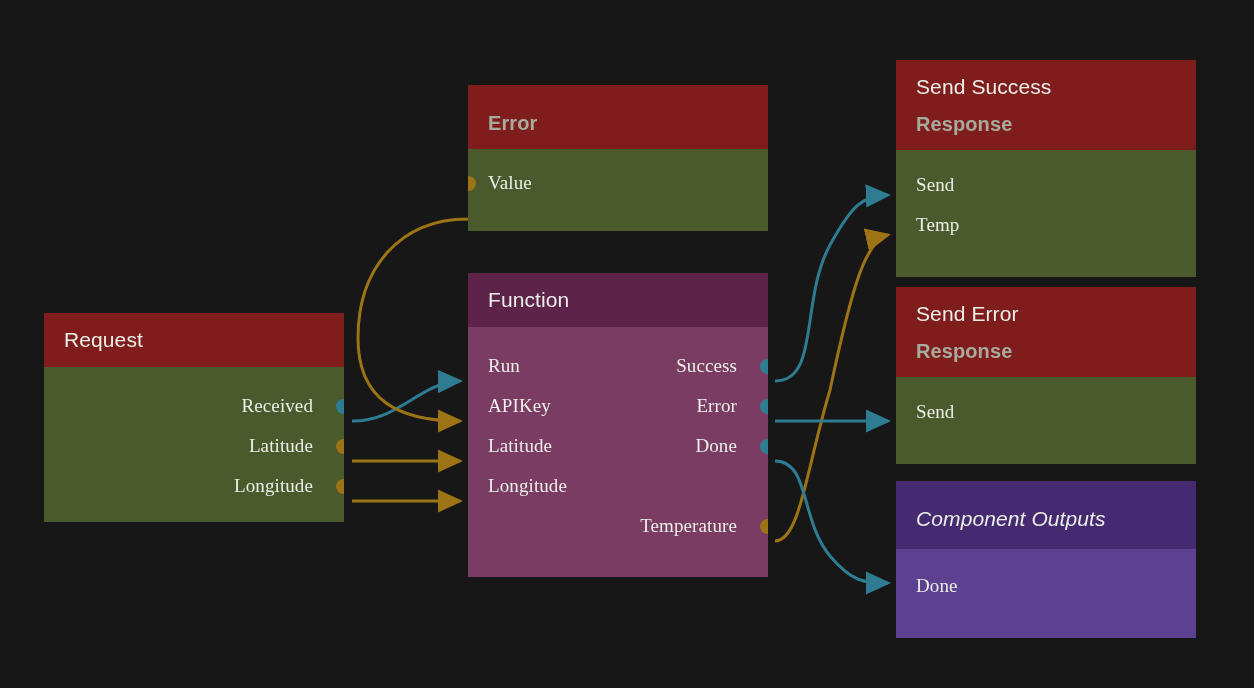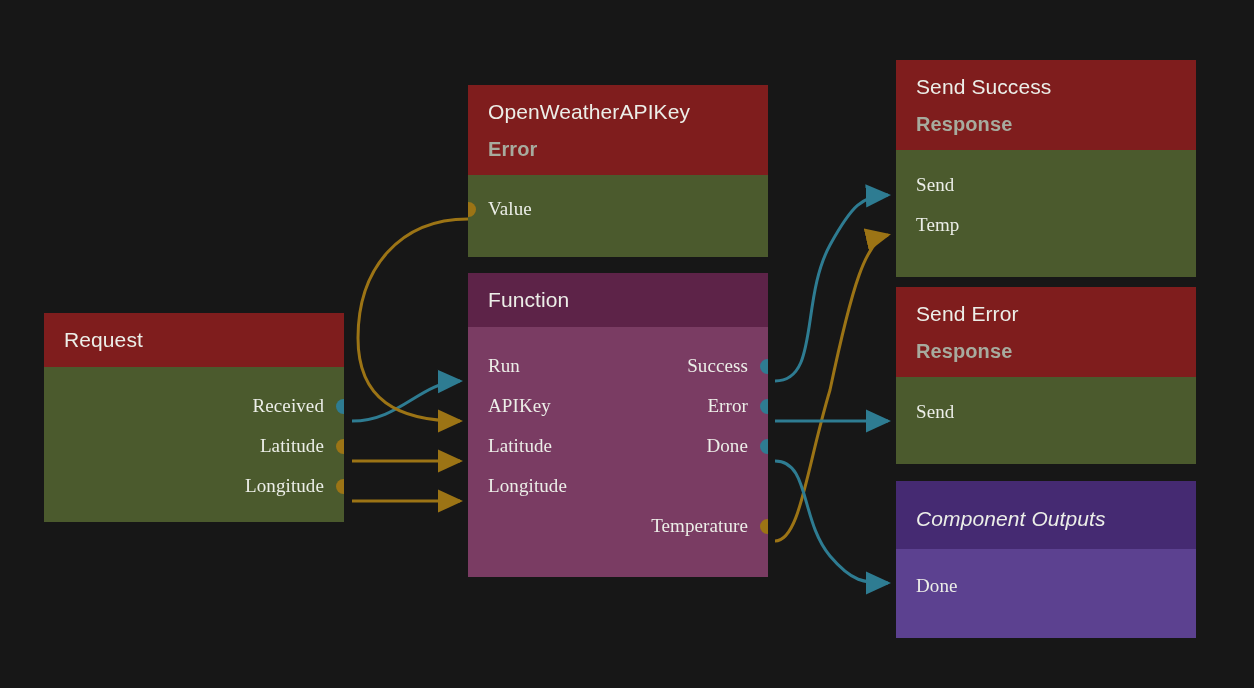--- a/index.html
+++ b/index.html
@@ -69,21 +69,21 @@
     letter-spacing: 0.1px;
     font-family: Liberation Serif, serif;
   }
   .port-row.in .port-label {
     padding-left: 20px;
   }
   .port-row.out {
     justify-content: flex-end;
   }
   .port-row.out .port-label {
-    padding-right: 20px;
+    padding-right: 31px;
   }
   
   .green .node-header { background: #7f1d1d; }
   .green .node-body   { background: #4b5a2d; }
   .magenta .node-header { background: #5d2348; }
   .magenta .node-body   { background: #7a3c63; }
   .purple .node-header { background: #452a72; }
   .purple .node-body   { background: #5c4190; }
 
   .dot {
@@ -142,21 +142,20 @@
       </div>
       <div class="port-row out">
         <span class="port-label">Longitude</span>
         <span class="dot gold" style="right:-7px; top:13px;"></span>
       </div>
     </div>
   </div>
 
   <div class="node green" style="left:468px; top:85px; width:300px;">
     <div class="node-header">
-      <div class="node-title">OpenWeatherAPIKey</div>
       <div class="node-subtitle">Error</div>
     </div>
     <div class="node-body" style="height:68px; padding-top:14px;">
       <div class="port-row in">
         <span class="dot gold" style="left:-7px; top:13px;"></span>
         <span class="port-label">Value</span>
       </div>
     </div>
   </div>
 

